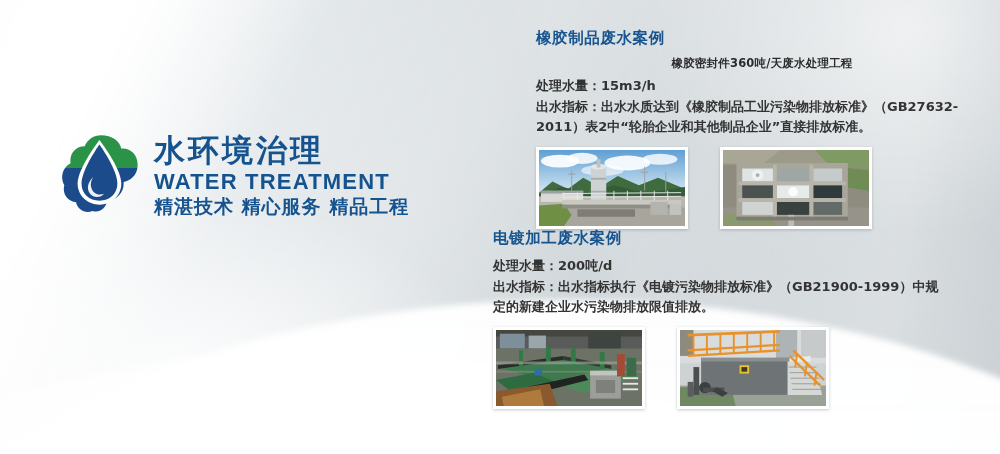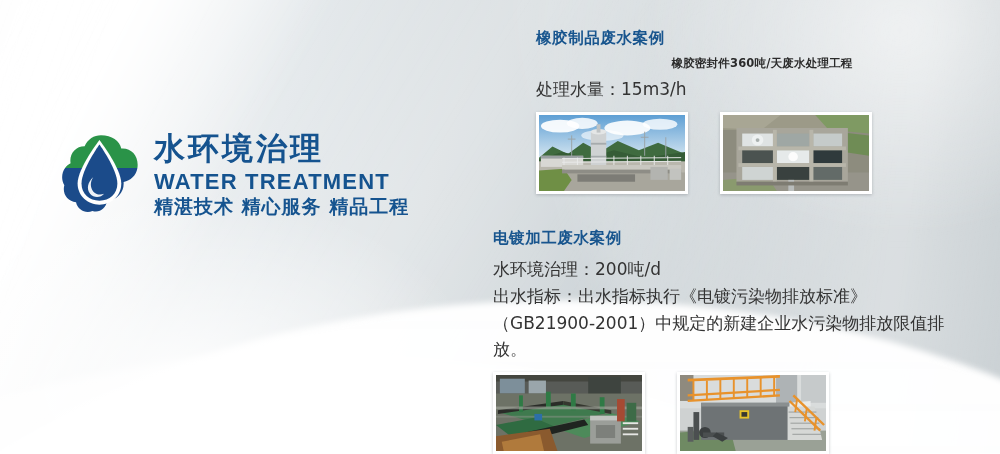--- a/index.html
+++ b/index.html
@@ -116,21 +116,21 @@
     gap: 14px;
   }
   #brand-logo { width: 78px; height: 86px; flex: none; }
   .brand-text { line-height: 1; }
   .brand-cn {
     font-size: 31px;
     font-weight: 700;
     color: #15538f;
     letter-spacing: 3px;
     margin-bottom: 5px;
-    font-family: Liberation Mono, monospace;
+    font-family: Liberation Sans, sans-serif;
   }
   .brand-en {
     font-size: 22px;
     font-weight: 700;
     color: #15538f;
     letter-spacing: 1.2px;
     margin-bottom: 4px;
   }
   .brand-slogan {
     font-size: 19px;
@@ -156,25 +156,26 @@
   .case-sub {
     font-size: 11.5px;
     font-weight: 700;
     color: #2b2b2b;
     margin: 0 0 5px 0;
     letter-spacing: .2px;
     font-family: "DejaVu Sans", "Liberation Sans", sans-serif;
     text-align: center;
   }
   .case-line {
-    font-size: 17px;
+    font-size: 13px;
     color: #333333;
     line-height: 1.55;
     margin: 0 0 1px 0;
     font-family: "DejaVu Sans", "Liberation Sans", sans-serif;
+    font-weight: bold;
   }
   .case-photos {
     display: flex;
     gap: 32px;
     margin-top: 10px;
   }
   .photo {
     width: 152px;
     height: 82px;
     border: 3px solid #ffffff;
@@ -252,20 +253,21 @@
       <div class="brand-cn">水环境治理</div>
       <div class="brand-en">WATER TREATMENT</div>
       <div class="brand-slogan">精湛技术 精心服务 精品工程</div>
     </div>
   </div>
 
   <div class="case" id="case-0">
     <h2 class="case-title">橡胶制品废水案例</h2>
     <div class="case-sub">橡胶密封件360吨/天废水处理工程</div>
     <div class="case-line">处理水量：15m3/h</div>
+    <div class="case-line">出水指标：出水水质达到《橡胶制品工业污染物排放标准》（GB27632-2011）表2中“轮胎企业和其他制品企业”直接排放标准。</div>
 
     <div class="case-photos">
 
       <div class="photo">
         <span class="sr">橡胶废水处理工程现场 — 储罐与处理设备</span>
         <svg viewBox="0 0 152 82" preserveAspectRatio="none">
           <defs>
             <linearGradient id="sky1" x1="0" y1="0" x2="0" y2="1">
               <stop offset="0%" stop-color="#5e9fd4"></stop>
               <stop offset="60%" stop-color="#a8cbe6"></stop>
@@ -366,22 +368,22 @@
           <rect x="68" y="70" width="6" height="12" fill="#b9bdbc"></rect>
           <rect x="14" y="72" width="116" height="4" fill="#7e7c72"></rect>
         </svg>
       </div>
 
     </div>
   </div>
 
   <div class="case" id="case-1">
     <h2 class="case-title">电镀加工废水案例</h2>
-    <div class="case-line">水环境治理：200吨/d</div>
-    <div class="case-line">出水指标：出水指标执行《电镀污染物排放标准》（GB21900-2001）中规定的新建企业水污染物排放限值排放。</div>
+    <div class="case-line">处理水量：200吨/d</div>
+    <div class="case-line">出水指标：出水指标执行《电镀污染物排放标准》（GB21900-1999）中规定的新建企业水污染物排放限值排放。</div>
 
     <div class="case-photos">
 
       <div class="photo">
         <span class="sr">电镀废水处理车间 — 处理槽</span>
         <svg viewBox="0 0 152 82" preserveAspectRatio="none">
           <rect x="0" y="0" width="152" height="82" fill="#6e716b"></rect>
 
           <rect x="0" y="0" width="152" height="22" fill="#585b57"></rect>
           <rect x="0" y="0" width="152" height="7" fill="#44463f"></rect>

